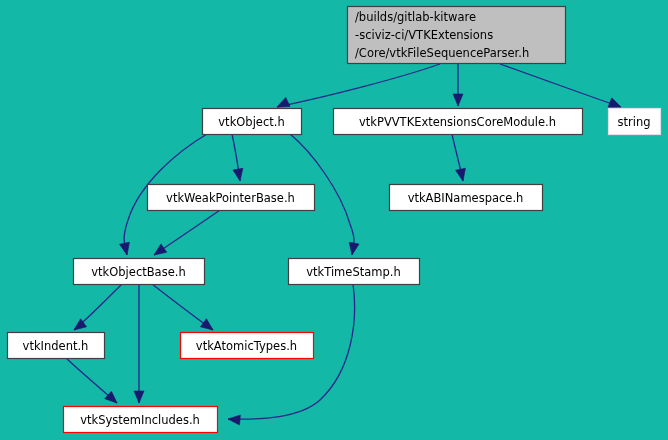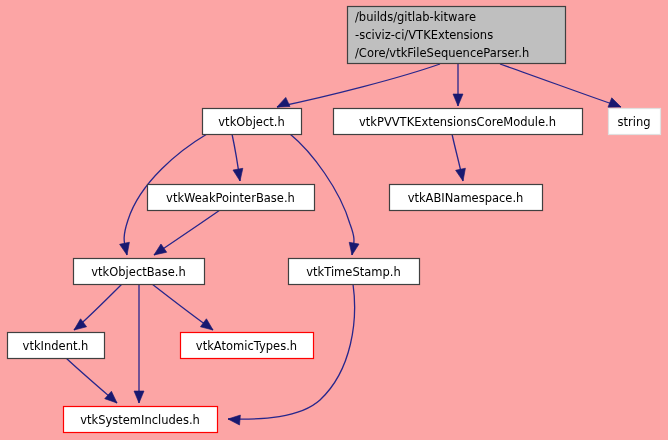--- a/index.html
+++ b/index.html
@@ -4,21 +4,21 @@
 <style>
   html, body {
     margin: 0;
     padding: 0;
     background: #ffffff;
   }
   #page {
     position: relative;
     width: 668px;
     height: 440px;
-    background: #fca5a5;
+    background: #14b8a6;
     overflow: hidden;
     font-family: "DejaVu Sans", sans-serif;
   }
   #graph {
     position: absolute;
     top: 0;
     left: 0;
     width: 668px;
     height: 440px;
     display: block;

